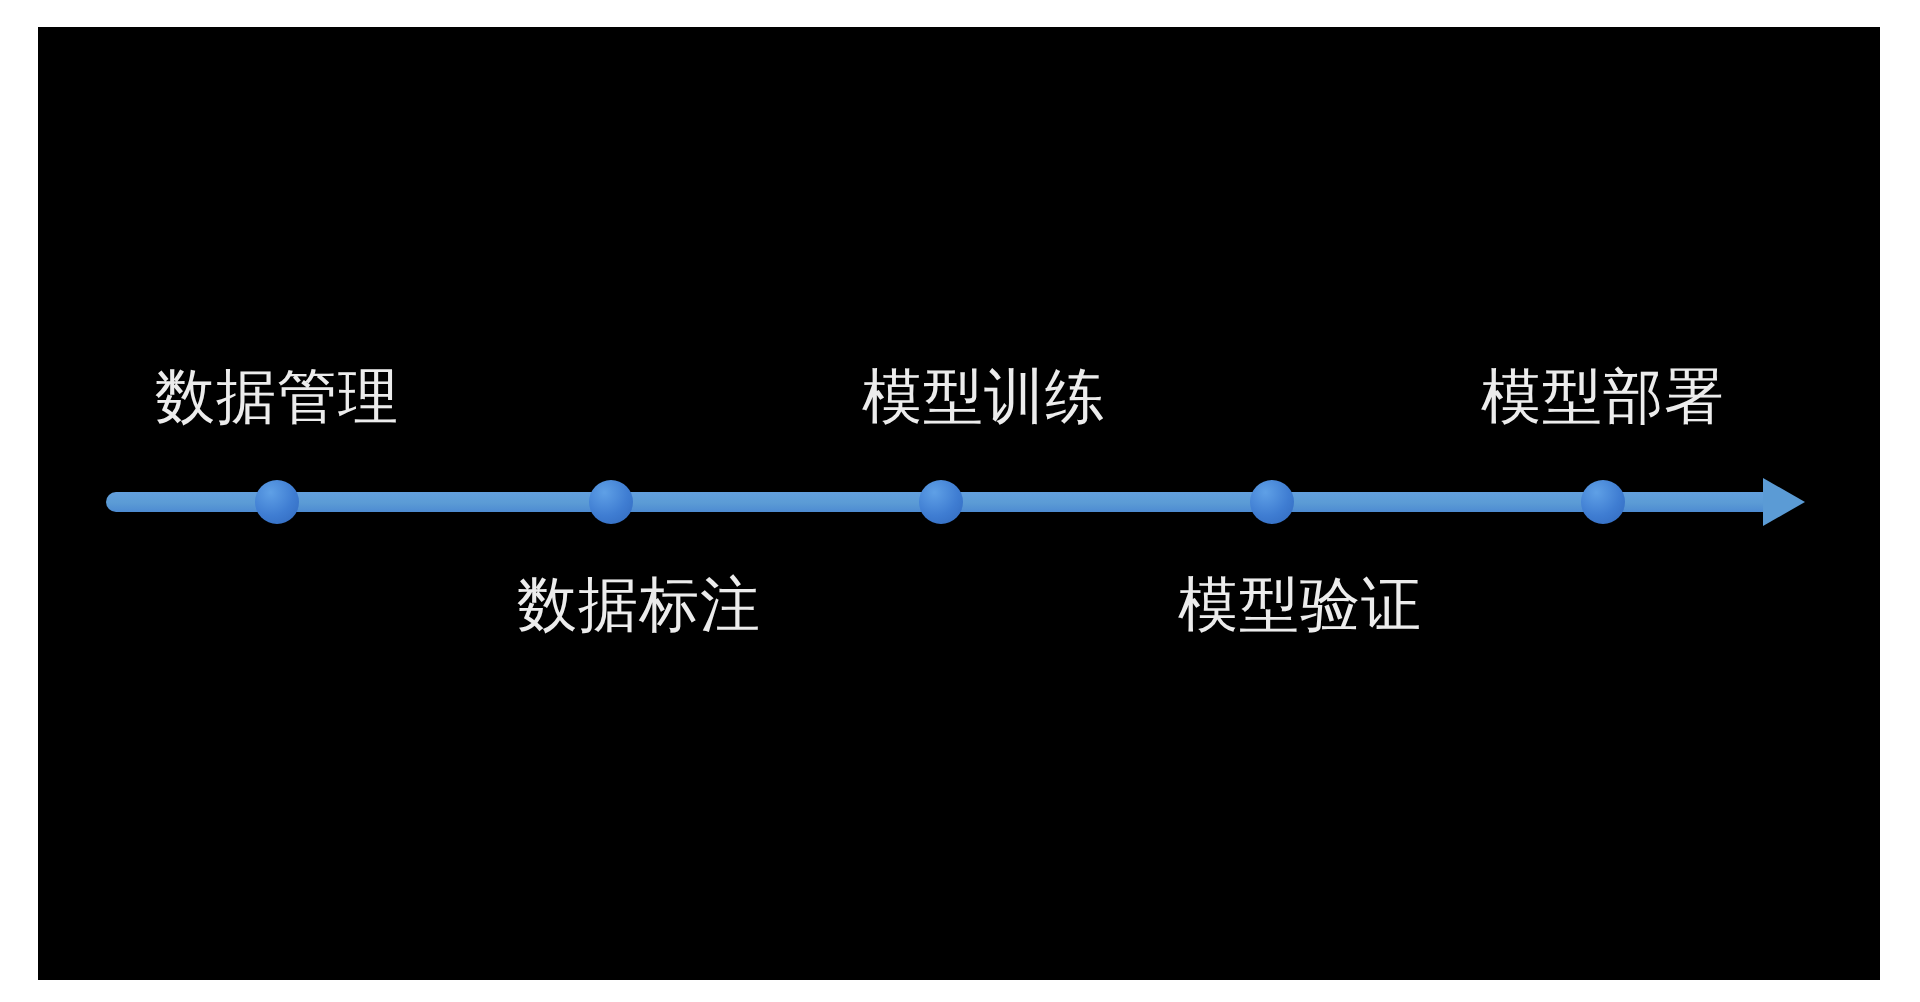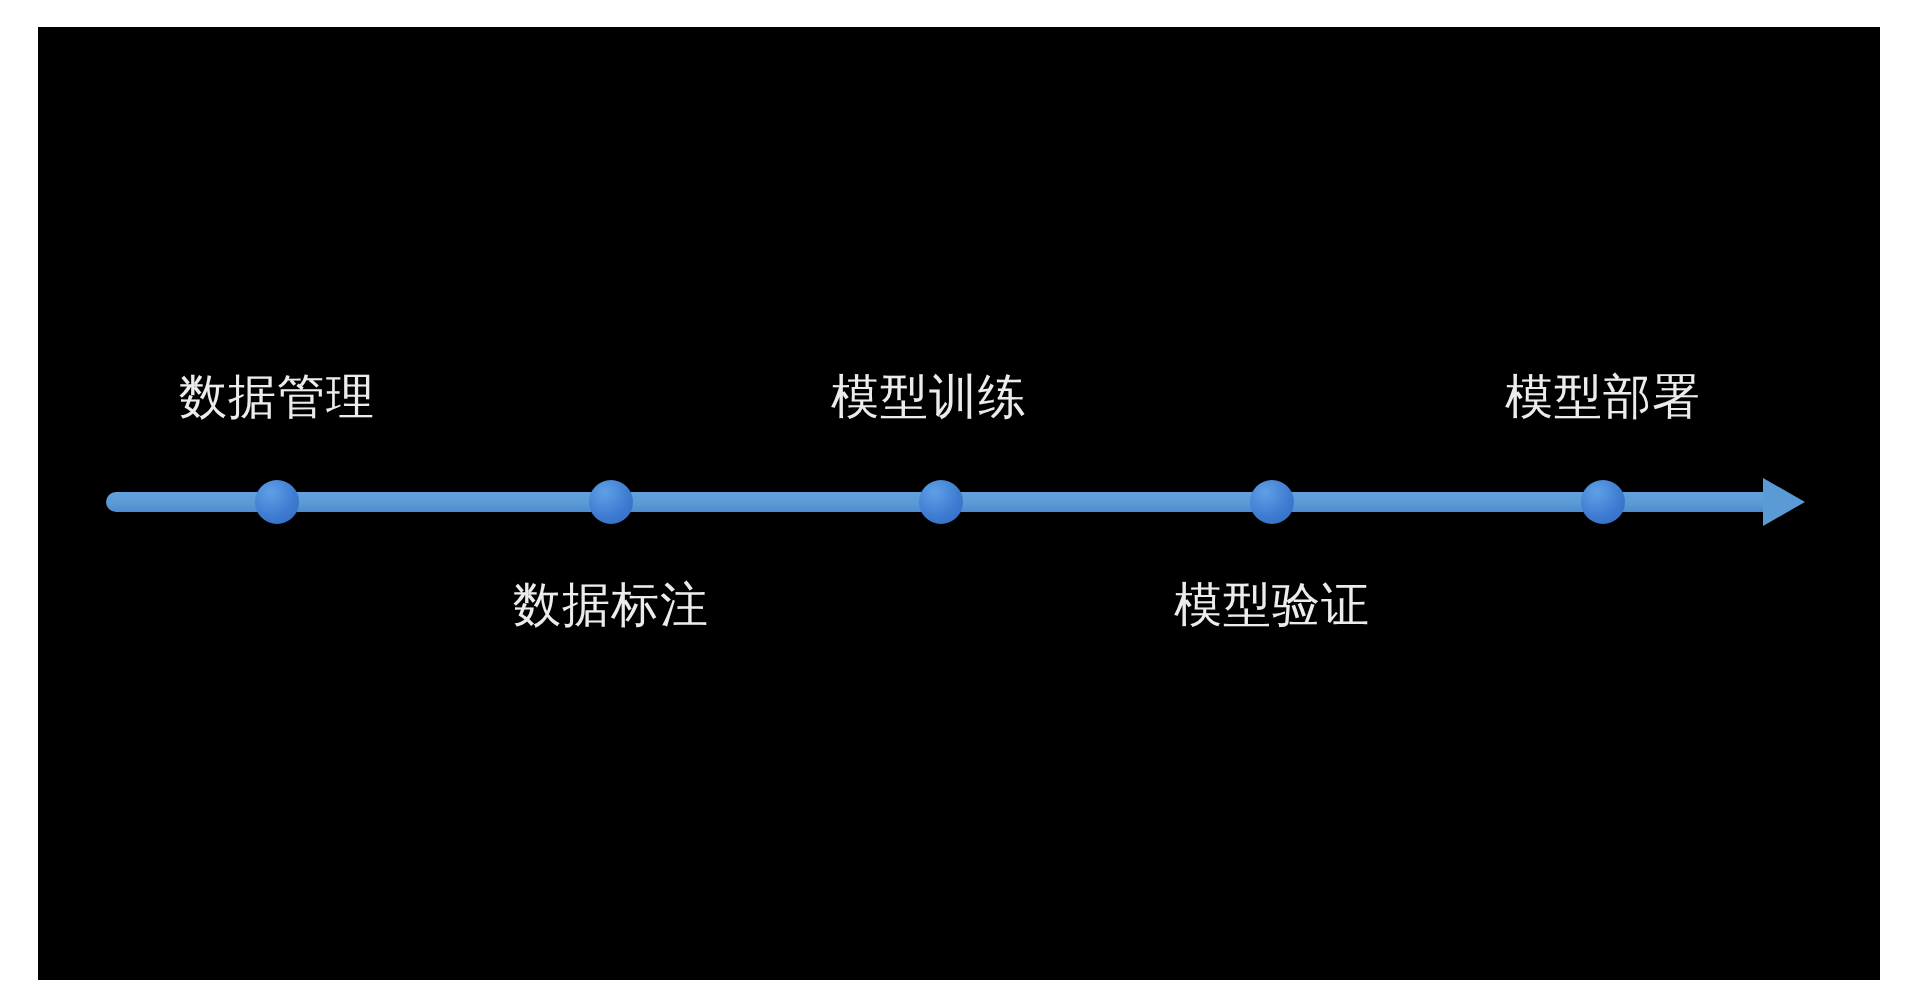--- a/index.html
+++ b/index.html
@@ -60,31 +60,31 @@
   .dot-2 { left: 573px; }
   .dot-3 { left: 903px; }
   .dot-4 { left: 1234px; }
   .dot-5 { left: 1565px; }
 
   
   .timeline-label {
     position: absolute;
     transform: translateX(-50%);
     color: var(--label, #ececec);
-    font-size: 48px;
+    font-size: 60px;
     line-height: 70px;
     letter-spacing: 1px;
     white-space: nowrap;
     text-shadow: 2px 3px 4px rgba(0,0,0,0.55);
   }
   .label-above { top: 335px; }
-  .label-below { top: 543px; }
+  .label-below { top: 543px; margin-left: 28px; }
   .label-1 { left: 239px; }
   .label-2 { left: 573px; }
-  .label-3 { left: 891px; }
+  .label-3 { left: 946px; }
   .label-4 { left: 1234px; }
   .label-5 { left: 1565px; }
 </style>
 </head>
 <body>
 
 <div class="slide-canvas">
 
   <div class="timeline-line"></div>
   <div class="timeline-arrowhead"></div>

